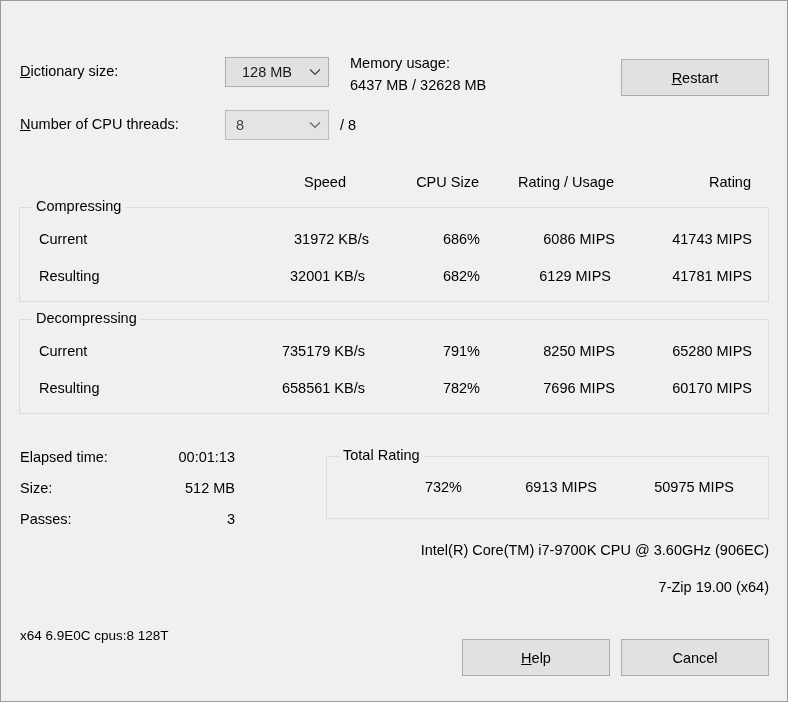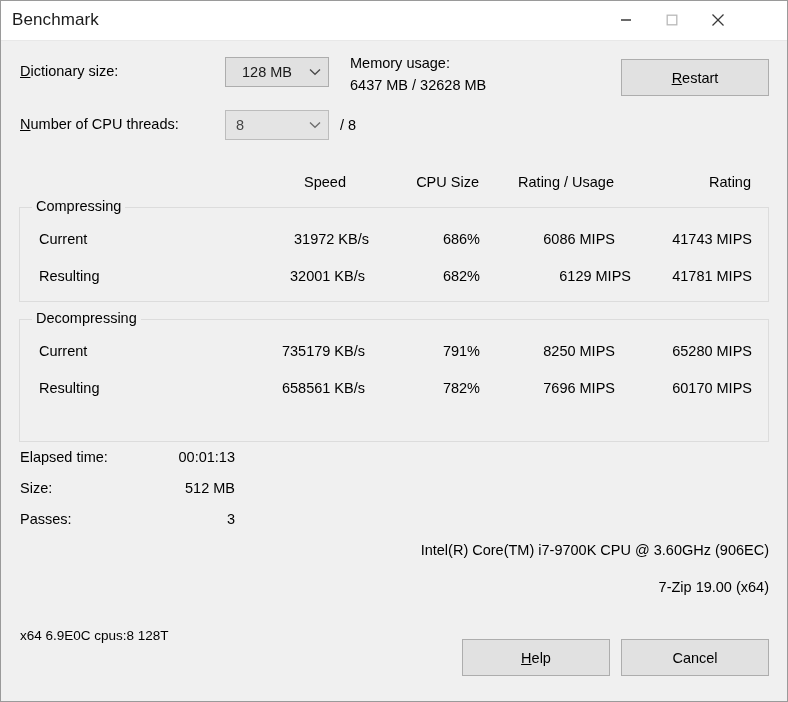--- a/index.html
+++ b/index.html
@@ -147,40 +147,20 @@
     font-size: 13.5px;
     color: #000;
     white-space: nowrap;
   }
 </style>
 </head>
 <body>
 
 <div id="window">
 
-  <div id="titlebar">
-    <div id="title-text">Benchmark</div>
-
-    <div class="winbtn" id="btn-min">
-      <svg width="12" height="12" viewBox="0 0 12 12">
-        <line x1="1" y1="6" x2="11" y2="6" stroke="#1a1a1a" stroke-width="1.3"></line>
-      </svg>
-    </div>
-    <div class="winbtn" id="btn-max">
-      <svg width="12" height="12" viewBox="0 0 12 12">
-        <rect x="1.2" y="1.2" width="9.6" height="9.6" fill="none" stroke="#b9b9b9" stroke-width="1.3"></rect>
-      </svg>
-    </div>
-    <div class="winbtn" id="btn-close">
-      <svg width="14" height="14" viewBox="0 0 14 14">
-        <line x1="1.5" y1="1.5" x2="12.5" y2="12.5" stroke="#3a3a3a" stroke-width="1.25"></line>
-        <line x1="12.5" y1="1.5" x2="1.5" y2="12.5" stroke="#3a3a3a" stroke-width="1.25"></line>
-      </svg>
-    </div>
-  </div>
 
   <div class="lbl" style="left:19px; top:62px;"><span class="accel">D</span><span>ictionary size:</span></div>
 
   <div class="combo" style="left:224px; top:56px; width:104px; height:30px;">
     <div class="combo-text center">128 MB</div>
     <div class="chev">
       <svg width="12" height="8" viewBox="0 0 12 8">
         <polyline points="1,1.5 6,6.3 11,1.5" fill="none" stroke="#4a4a4a" stroke-width="1.3"></polyline>
       </svg>
     </div>
@@ -215,25 +195,25 @@
 
     <div class="rowlabel" style="left:19px; top:23px;">Current</div>
     <div class="cell" style="left:229px; top:23px; width:120px;">31972 KB/s</div>
     <div class="cell" style="left:357px; top:23px; width:103px;">686%</div>
     <div class="cell" style="left:472px; top:23px; width:123px;">6086 MIPS</div>
     <div class="cell" style="left:612px; top:23px; width:120px;">41743 MIPS</div>
 
     <div class="rowlabel" style="left:19px; top:60px;">Resulting</div>
     <div class="cell" style="left:225px; top:60px; width:120px;">32001 KB/s</div>
     <div class="cell" style="left:357px; top:60px; width:103px;">682%</div>
-    <div class="cell" style="left:488px; top:60px; width:123px;">6129 MIPS</div>
+    <div class="cell" style="left:468px; top:60px; width:123px;">6129 MIPS</div>
     <div class="cell" style="left:612px; top:60px; width:120px;">41781 MIPS</div>
   </div>
 
-  <div class="groupbox" style="left:18px; top:318px; width:750px; height:123px;">
+  <div class="groupbox" style="left:18px; top:318px; width:750px; height:95px;">
     <div class="group-label">Decompressing</div>
 
     <div class="rowlabel" style="left:19px; top:23px;">Current</div>
     <div class="cell" style="left:225px; top:23px; width:120px;">735179 KB/s</div>
     <div class="cell" style="left:357px; top:23px; width:103px;">791%</div>
     <div class="cell" style="left:472px; top:23px; width:123px;">8250 MIPS</div>
     <div class="cell" style="left:612px; top:23px; width:120px;">65280 MIPS</div>
 
     <div class="rowlabel" style="left:19px; top:60px;">Resulting</div>
     <div class="cell" style="left:225px; top:60px; width:120px;">658561 KB/s</div>
@@ -244,20 +224,26 @@
 
   <div class="info" style="left:19px; top:448px;">Elapsed time:</div>
   <div class="valright" style="left:120px; top:448px; width:114px;">00:01:13</div>
 
   <div class="info" style="left:19px; top:479px;">Size:</div>
   <div class="valright" style="left:120px; top:479px; width:114px;">512 MB</div>
 
   <div class="info" style="left:19px; top:510px;">Passes:</div>
   <div class="valright" style="left:120px; top:510px; width:114px;">3</div>
 
+  <div class="groupbox" style="left:325px; top:455px; width:443px; height:63px;">
+    <div class="group-label">Total Rating</div>
+    <div class="cell" style="left:32px; top:22px; width:103px;">732%</div>
+    <div class="cell" style="left:147px; top:22px; width:123px;">6913 MIPS</div>
+    <div class="cell" style="left:287px; top:22px; width:120px;">50975 MIPS</div>
+  </div>
 
   <div class="info right" style="left:318px; top:541px; width:450px;">Intel(R) Core(TM) i7-9700K CPU @ 3.60GHz (906EC)</div>
   <div class="info right" style="left:318px; top:578px; width:450px;">7-Zip 19.00 (x64)</div>
 
   <div id="statusline">x64 6.9E0C cpus:8 128T</div>
 
   <div class="pushbtn" style="left:461px; top:638px; width:148px; height:37px;">
     <span><span class="accel">H</span><span>elp</span></span>
   </div>
   <div class="pushbtn" style="left:620px; top:638px; width:148px; height:37px;">

